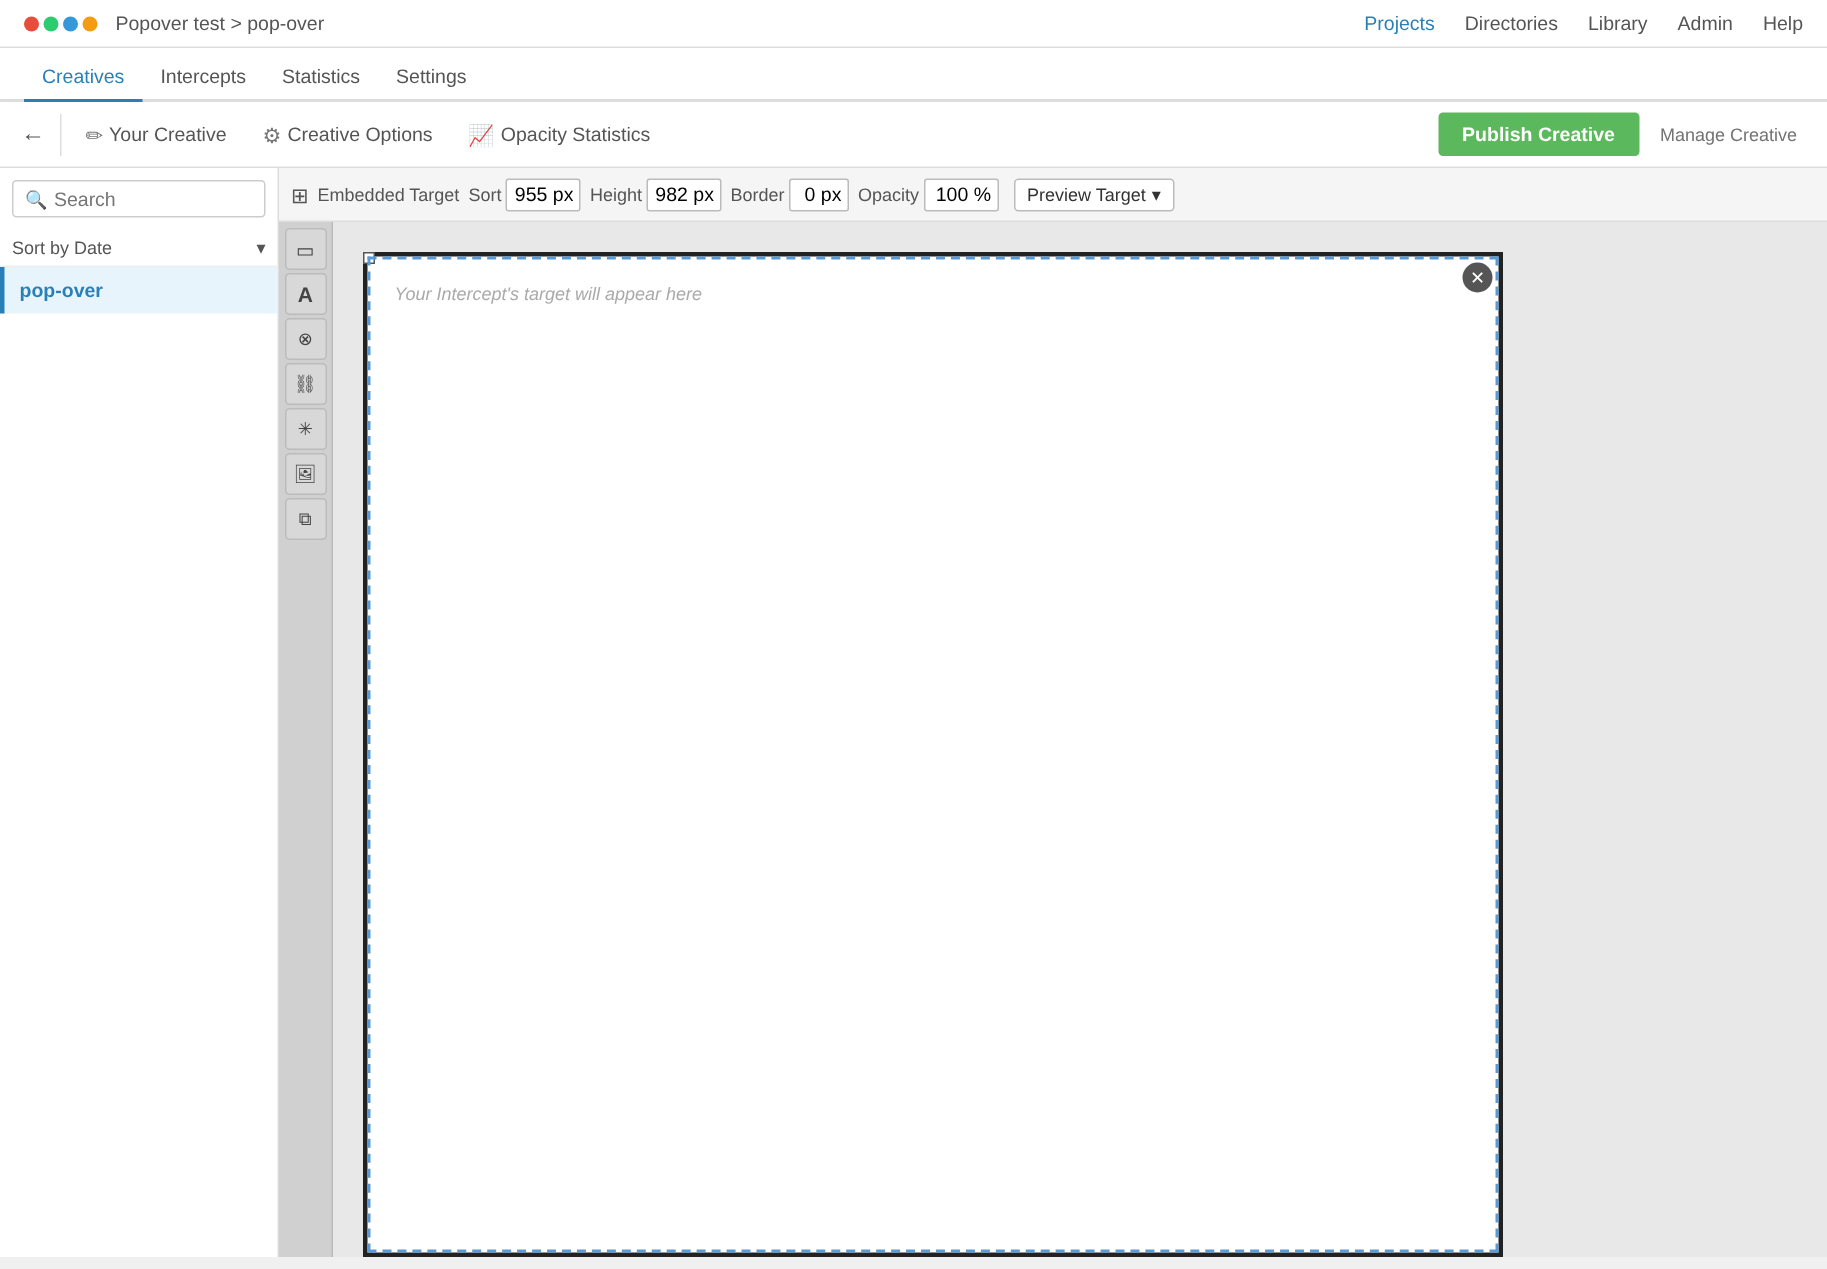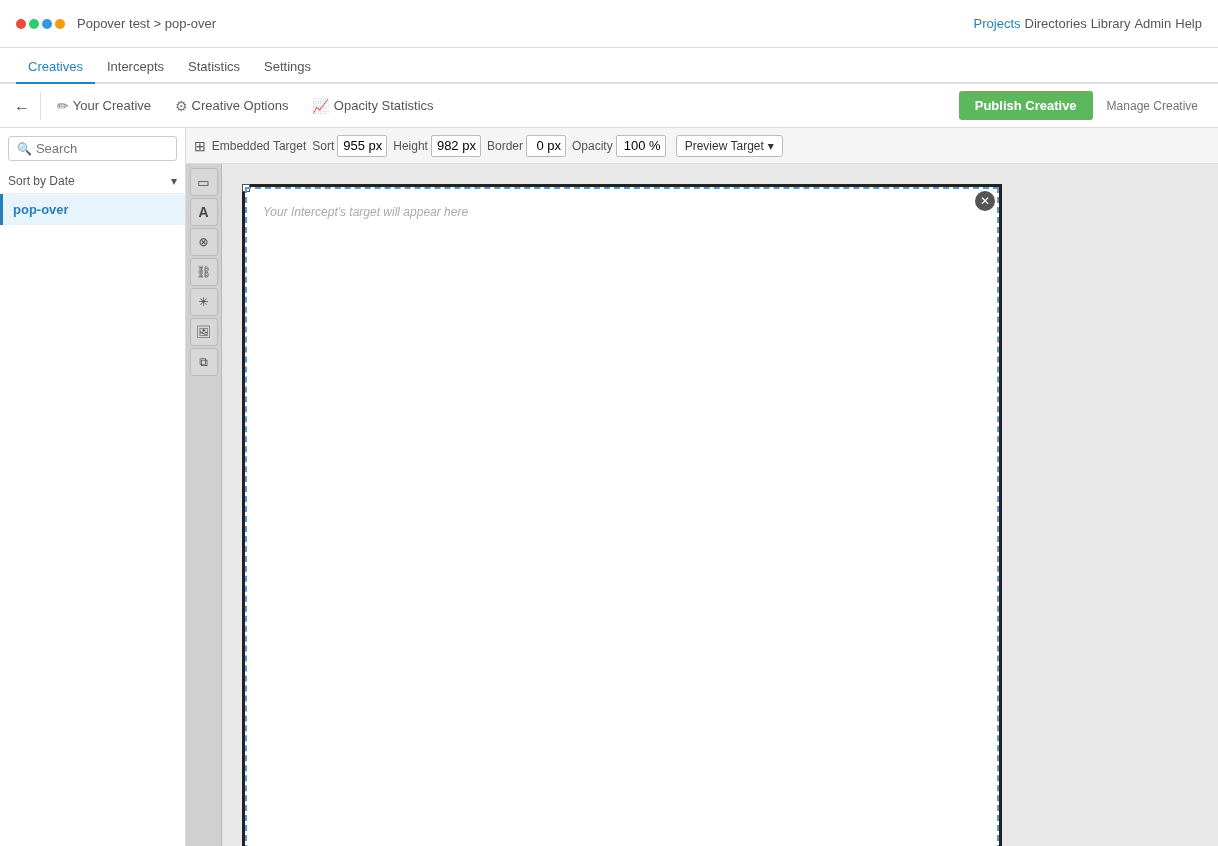--- a/index.html
+++ b/index.html
@@ -1,20 +1,20 @@
 <!DOCTYPE html>
 <html><head>
   <meta charset="utf-8">
   <style>
     * { box-sizing: border-box; margin: 0; padding: 0; }
     body { font-family: Arial, sans-serif; font-size: 13px; background: #f0f0f0; color: #333; height: 846px; overflow: hidden; }
 
     
     .top-nav {
-      height: 48px;
+      height: 32px;
       background: #fff;
       border-bottom: 1px solid #ddd;
       display: flex;
       align-items: center;
       padding: 0 16px;
     }
     .app-logo {
       display: flex;
       gap: 3px;
       margin-right: 12px;
@@ -26,21 +26,21 @@
     .dot-green { background: #2ecc71; }
     .dot-blue { background: #3498db; }
     .dot-orange { background: #f39c12; }
     .breadcrumb-text {
       font-size: 13px;
       color: #555;
       flex: 1;
     }
     .top-nav-links {
       display: flex;
-      gap: 4px;
+      gap: 20px;
     }
     .top-nav-links a {
       color: #555;
       text-decoration: none;
       font-size: 13px;
       cursor: pointer;
     }
     .top-nav-links a.active {
       color: #2980b9;
     }

